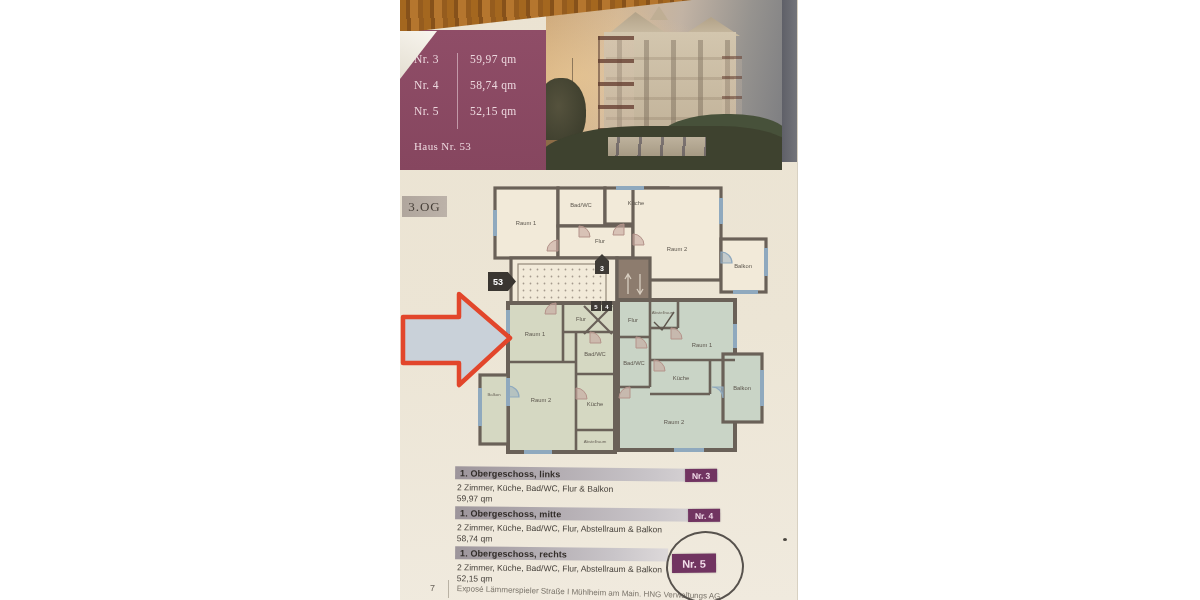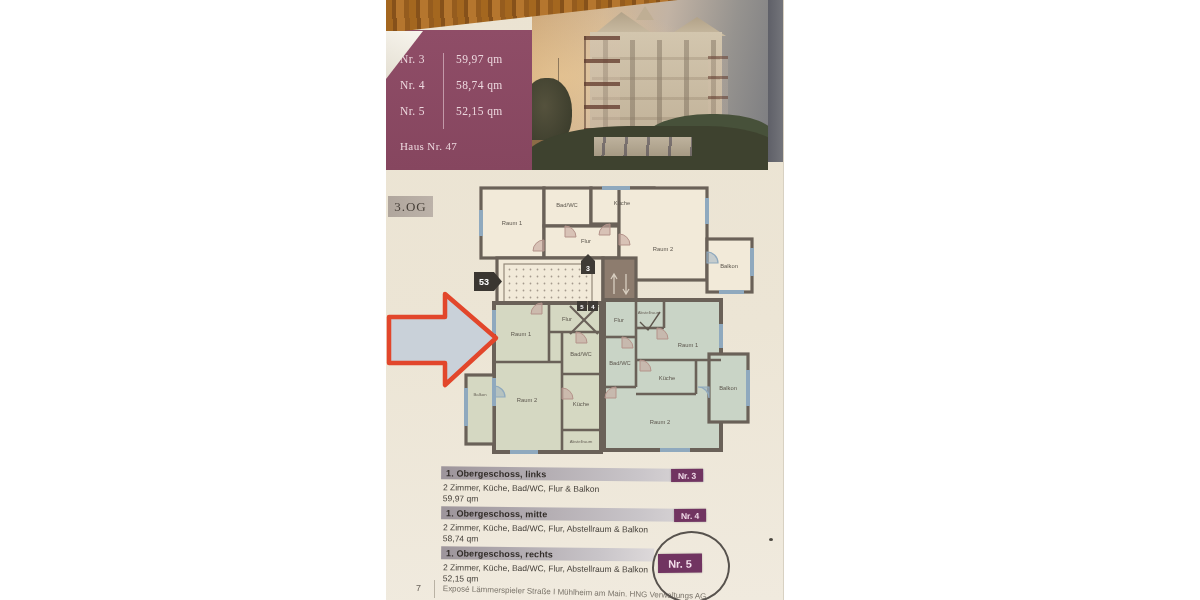--- a/index.html
+++ b/index.html
@@ -1,18 +1,18 @@
 <!DOCTYPE html>
 <html><head>
 <meta charset="utf-8">
 <style>
   html,body{margin:0;padding:0;background:#fff;}
   .canvas{position:relative;width:1200px;height:600px;background:#fff;overflow:hidden;
           font-family:"Liberation Sans",sans-serif;}
-  .page{position:absolute;left:386px;top:0;width:398px;height:536px;border-radius:15px;}
+  .page{position:absolute;left:400px;top:0;width:398px;height:536px;border-radius:15px;}
   .paper{position:absolute;left:0;top:0;width:397px;height:600px;
          background:linear-gradient(178deg,#ebe3d2 0%,#ece5d5 55%,#f0eade 100%);
          border-right:1px solid #d8d1c2;}
   
   .wood{position:absolute;left:0;top:0;width:292px;height:33px;z-index:6;
         clip-path:polygon(0 0,100% 0,0 100%);
         background:repeating-linear-gradient(88deg,#a4671f 0 7px,#86511a 7px 11px,#b5762e 11px 19px,#955c1e 19px 24px);}
   .purple{position:absolute;left:0;top:30px;width:146px;height:140px;z-index:2;
           background:linear-gradient(180deg,#8f4d67,#86465f);}
   .fold{position:absolute;left:0;top:31px;width:37px;height:48px;z-index:7;
@@ -103,21 +103,21 @@
       </div>
       <div class="unit-row" style="top:49px">
         <span class="unit-nr">Nr. 4</span>
         <span class="unit-qm">58,74 qm</span>
       </div>
       <div class="unit-row" style="top:75px">
         <span class="unit-nr">Nr. 5</span>
         <span class="unit-qm">52,15 qm</span>
       </div>
       <div class="vline"></div>
-      <div class="house-label">Haus Nr. 47</div>
+      <div class="house-label">Haus Nr. 53</div>
     </div>
 
     <div class="photo">
       <div class="gable1"></div>
       <div class="dormer"></div>
       <div class="gable2"></div>
       <div class="bldg"></div>
       <div class="winds"></div>
       <div class="balc"></div>
       <div class="balc2"></div>

